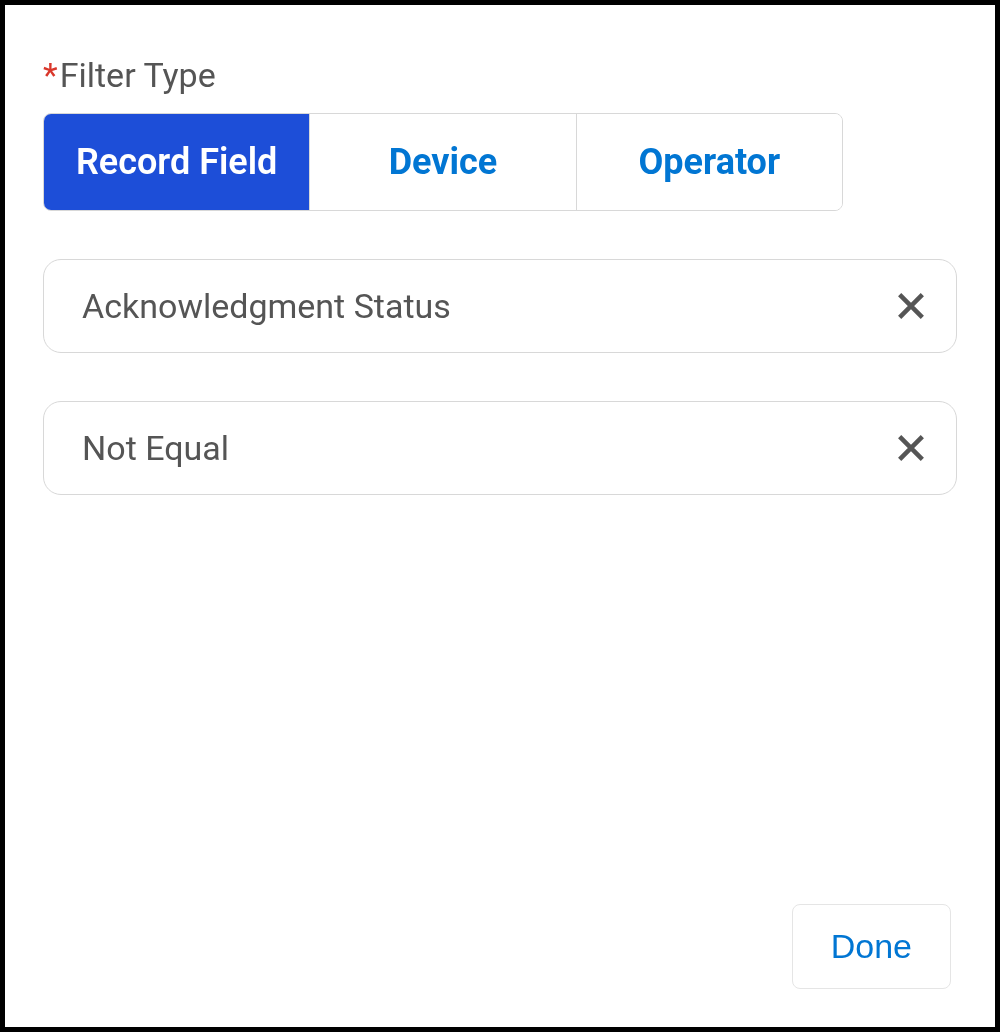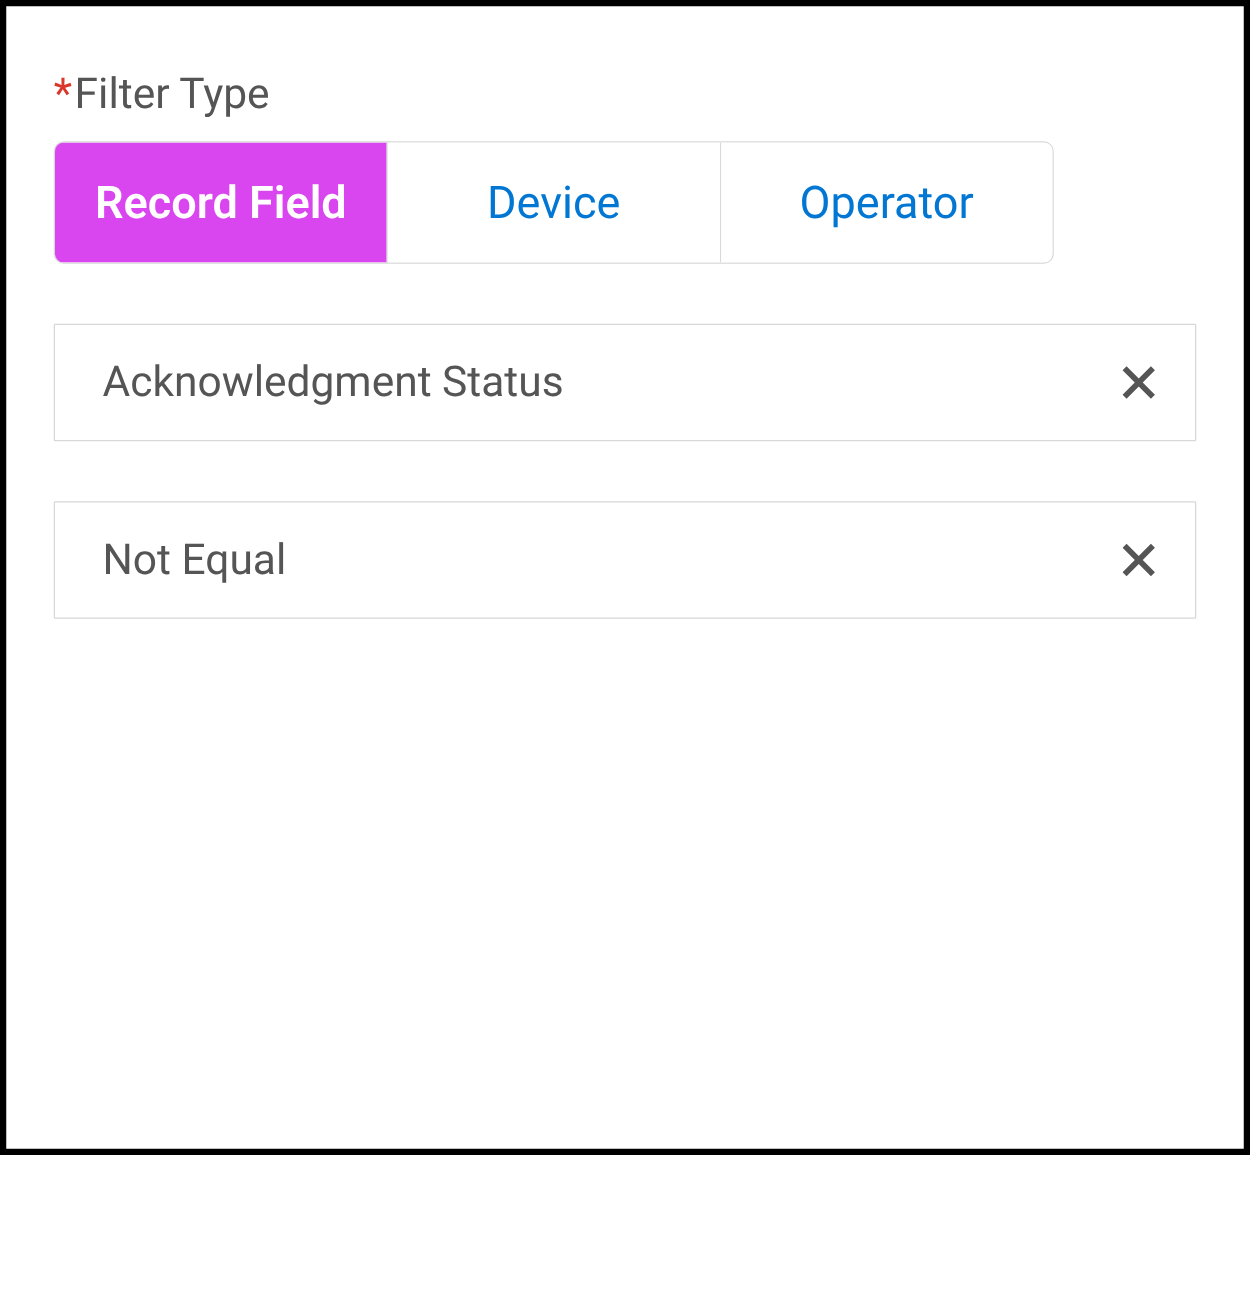--- a/index.html
+++ b/index.html
@@ -9,21 +9,21 @@
     }
     body {
       font-family: -apple-system, BlinkMacSystemFont, "Segoe UI", Roboto, Helvetica, Arial, sans-serif;
       background: #fff;
       width: 1000px;
       height: 1032px;
     }
     .container {
       border: 5px solid #000;
       width: 1000px;
-      height: 924px;
+      height: 1032px;
       padding: 50px 38px 38px 38px;
       display: flex;
       flex-direction: column;
     }
     .form-group {
       margin-bottom: 48px;
     }
     .label {
       font-size: 34px;
       color: #555;
@@ -42,39 +42,39 @@
       border-radius: 8px;
       overflow: hidden;
       height: 98px;
     }
     .segmented-btn {
       flex: 1;
       display: flex;
       align-items: center;
       justify-content: center;
       font-size: 36px;
-      font-weight: 400;
+      font-weight: 700;
       cursor: pointer;
       background: #fff;
       color: #0176d3;
       border-right: 1px solid #d8d8d8;
     }
     .segmented-btn:last-child {
       border-right: none;
     }
     .segmented-btn.active {
-      background: #d946ef;
+      background: #1d4ed8;
       color: #fff;
       font-weight: 600;
     }
     .clearable-input {
       display: flex;
       align-items: center;
       border: 1px solid #d8d8d8;
-      border-radius: 1px;
+      border-radius: 18px;
       height: 94px;
       padding: 0 28px 0 38px;
       background: #fff;
     }
     .clearable-input .value {
       flex: 1;
       font-size: 34px;
       color: #555;
       font-weight: 400;
     }
@@ -146,14 +146,19 @@
       <span class="value">Not Equal</span>
       <span class="clear-icon">
         <svg viewBox="0 0 24 24" fill="none">
             <path d="M4 4 L20 20 M20 4 L4 20"></path>
           </svg>
       </span>
     </div>
   </div>
 
 
+  <div class="footer">
+    <button class="done-btn">
+      <span>Done</span>
+    </button>
+  </div>
 
 </div>
 
 </body></html>

